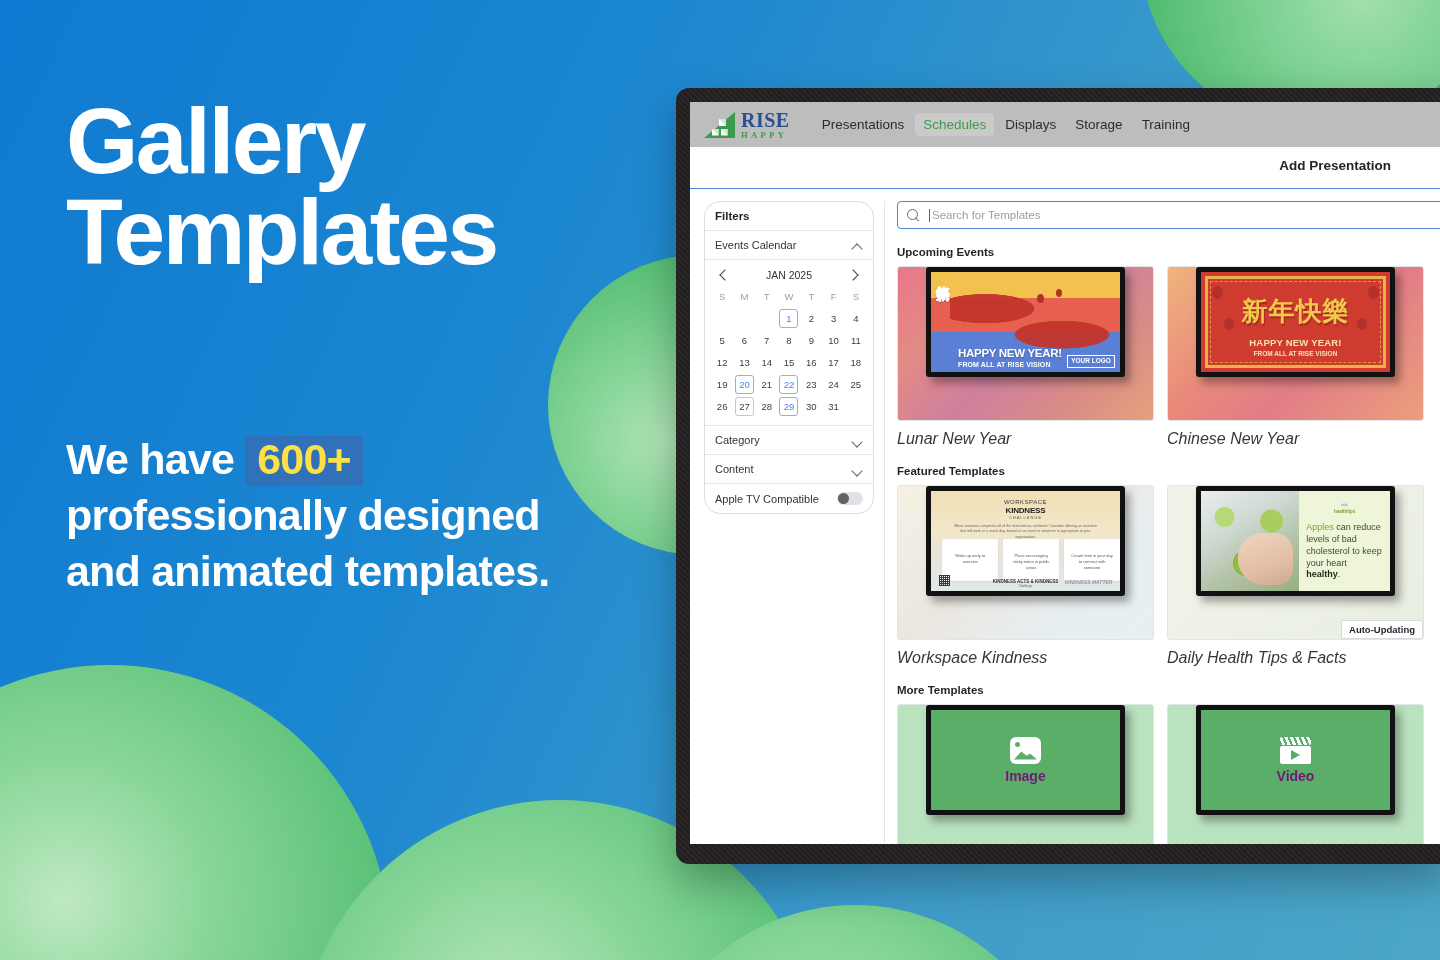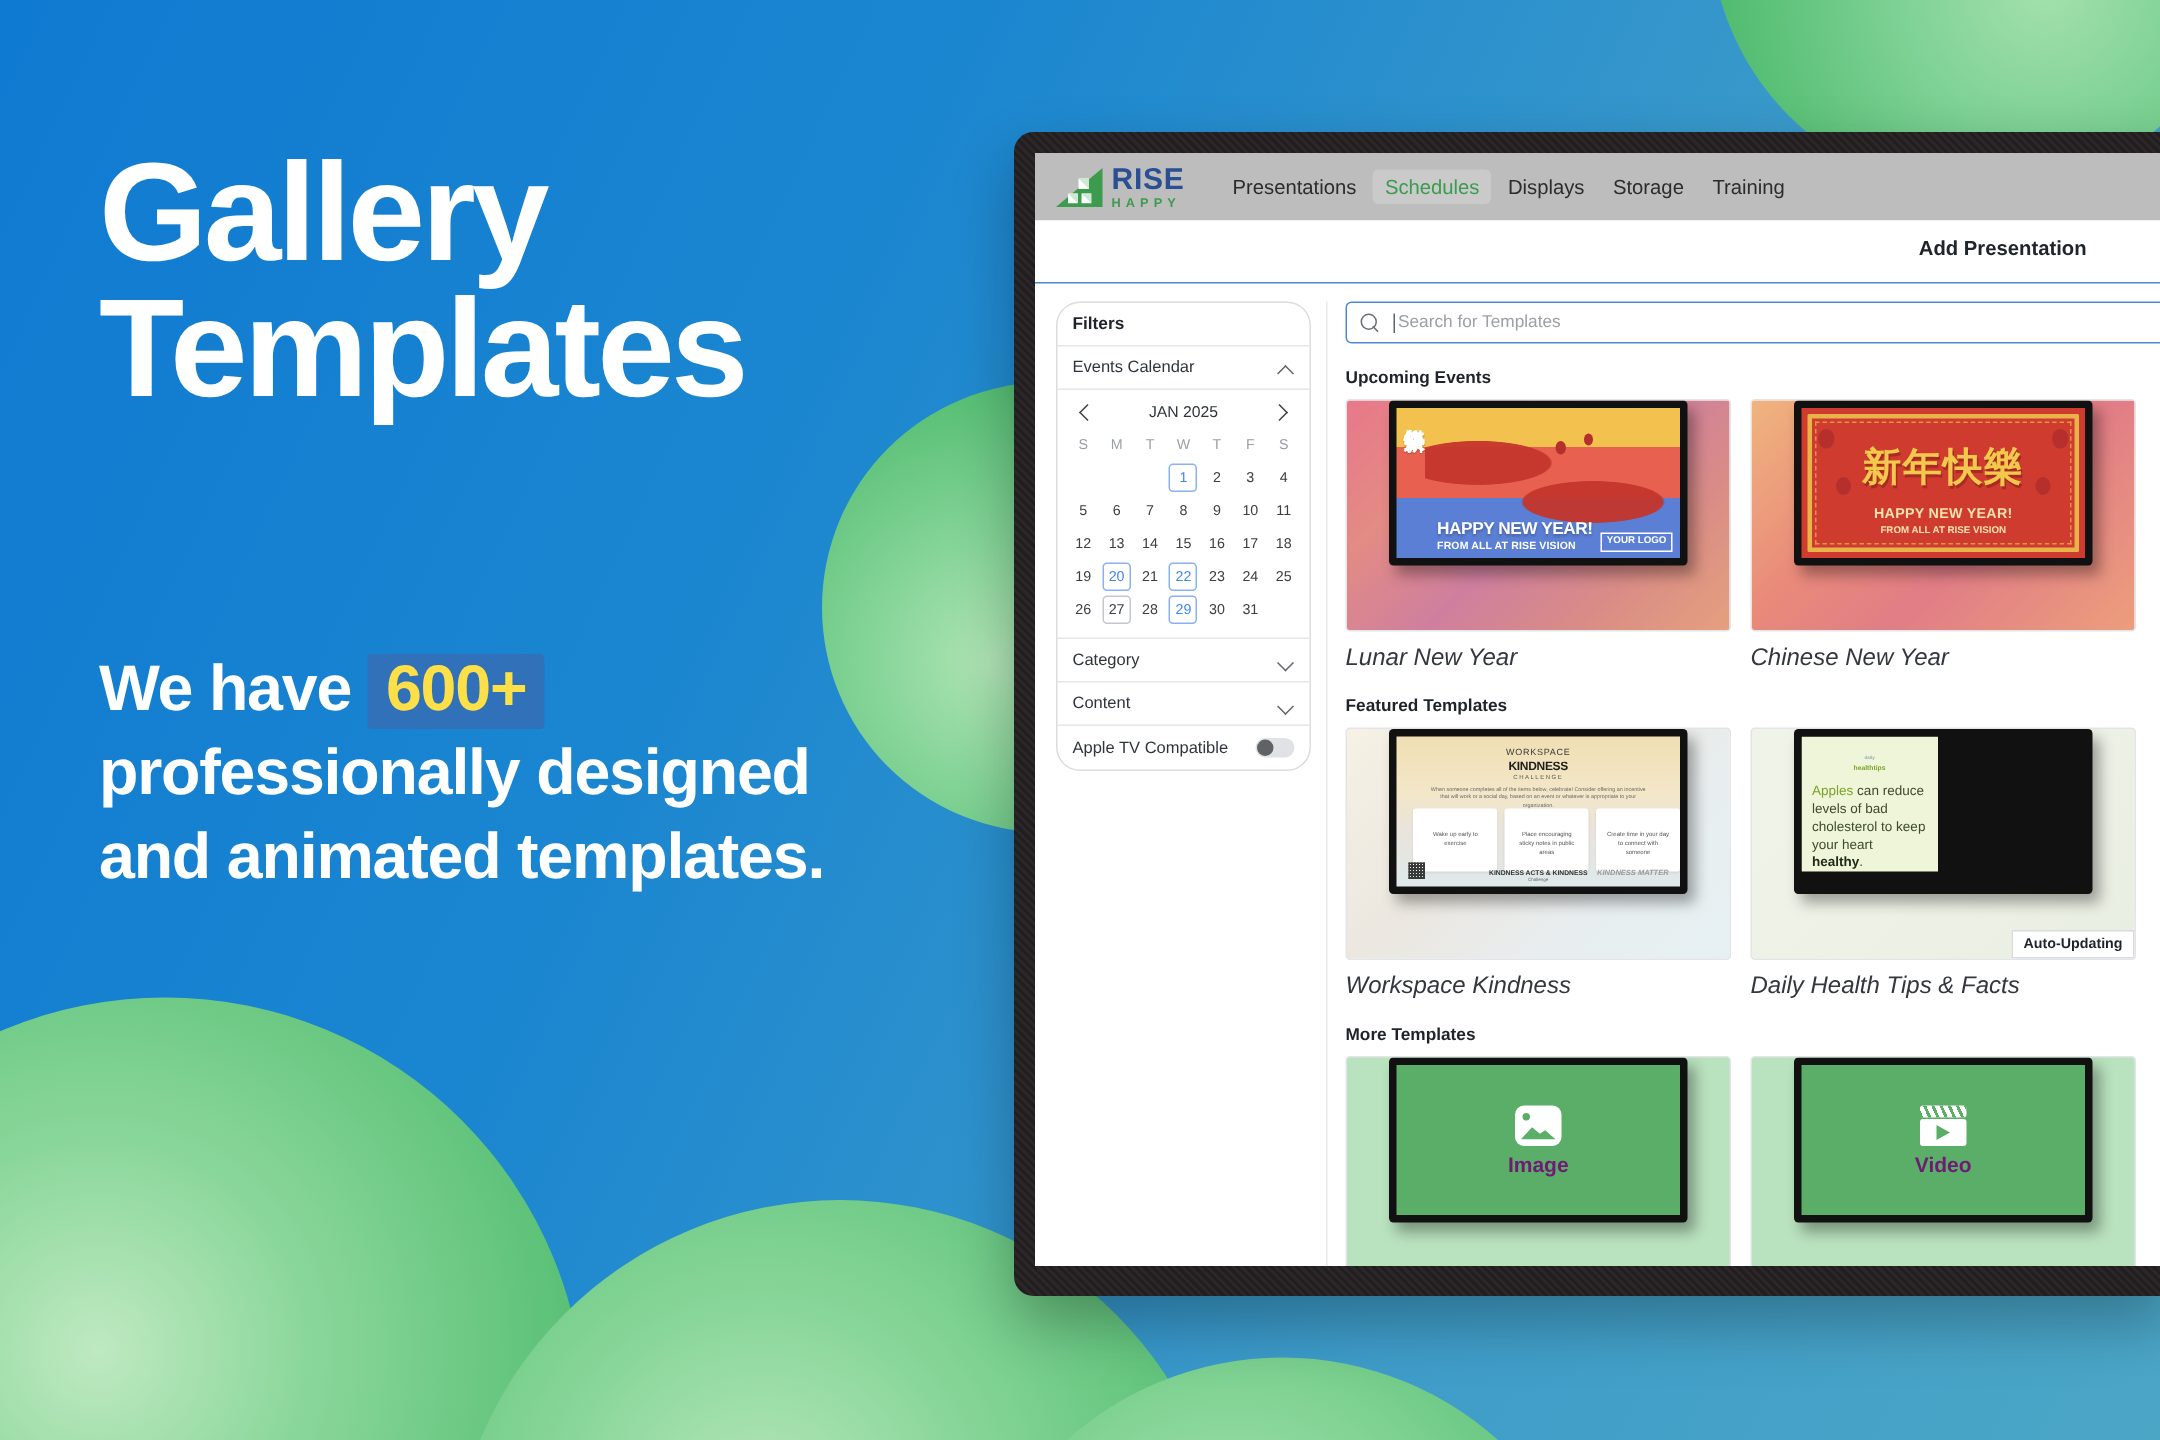--- a/index.html
+++ b/index.html
@@ -74,21 +74,21 @@
     background:#ffffff; overflow:hidden;
   }
 
   
   #appnav {
     height:45px; background:#bdbdbd; display:flex; align-items:center;
     padding-left:12px; gap:14px;
   }
   .logo { display:flex; align-items:flex-start; gap:3px; }
   .logo-mark { width:36px; height:30px; position:relative; }
-  .logo-text { line-height:1; padding-top:1px; }
+  .logo-text { line-height:1; padding-top:1px;font-family:Liberation Serif, serif; }
   .logo-rise {
     font-size:20px; font-weight:bold; color:#2a4f93; letter-spacing:.5px;
     display:block; line-height:.95;
   }
   .logo-vision {
     font-size:8.5px; font-weight:bold; color:#3c9b4e; letter-spacing:3.4px;
     display:block; margin-top:1px;
   }
   .navitems { display:flex; align-items:center; gap:3px; margin-left:10px; }
   .navitem {
@@ -288,21 +288,21 @@
   }
   .wk-foot1 { position:absolute; left:0; right:0; bottom:7%; text-align:center; font-size:4.5px; font-weight:bold; color:#333;}
   .wk-foot2 { position:absolute; left:0; right:0; bottom:3.5%; text-align:center; font-size:3px; color:#666;}
   .wk-qr { position:absolute; left:4%; bottom:5%; width:11px; height:11px; background:
       repeating-linear-gradient(0deg,#3a3a3a 0 1px,transparent 1px 2px),
       repeating-linear-gradient(90deg,#3a3a3a 0 1px,transparent 1px 2px); }
   .wk-sig { position:absolute; right:4%; bottom:6%; font-size:5px; font-weight:bold; color:#9a9aa0; font-style:italic;}
 
   
   .bg-ht { background:linear-gradient(135deg,#f0f3e8 0%,#eef2e6 50%,#e9eee2 100%); }
-  .ht-inner { display:flex;flex-direction:column; }
+  .ht-inner { display:flex; }
   .ht-photo {
     width:52%; background:
       radial-gradient(circle at 46% 72%, #8fbf3e 0 13%, #7fae33 14%, transparent 15%),
       radial-gradient(circle at 72% 30%, #a8cf5e 0 11%, transparent 12%),
       radial-gradient(circle at 24% 26%, #b8d97a 0 9%, transparent 10%),
       linear-gradient(150deg,#e9eef0 0%, #cfd9d2 35%, #aebfa2 70%, #97b07f 100%);
     position:relative;
   }
   .ht-hand {
     position:absolute; right:6%; bottom:6%; width:56%; height:52%;

